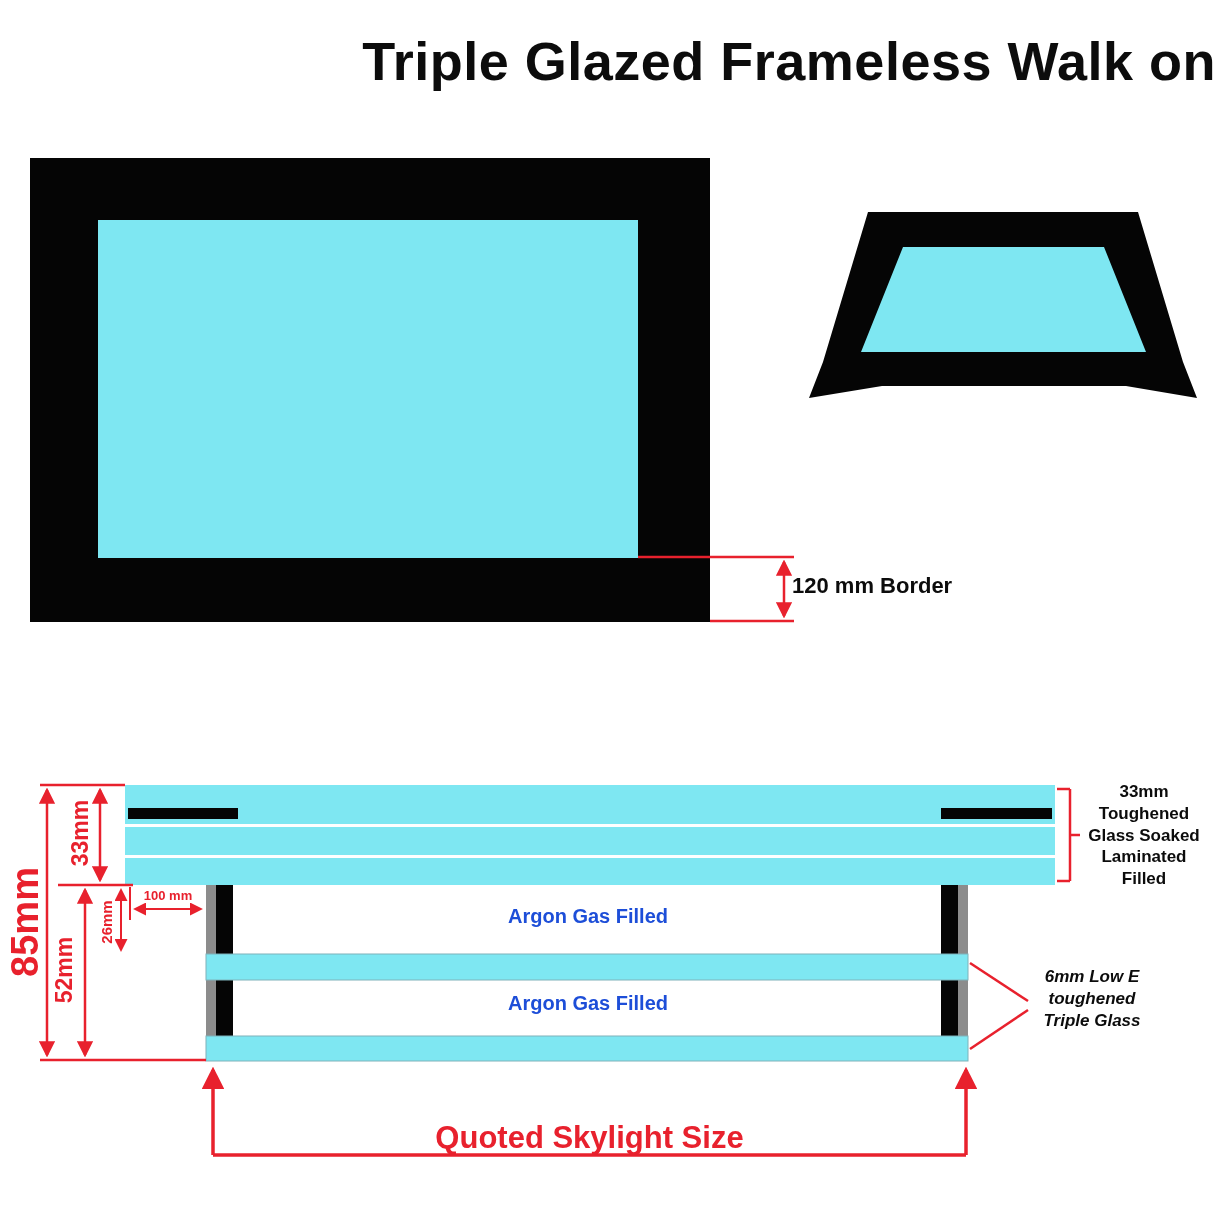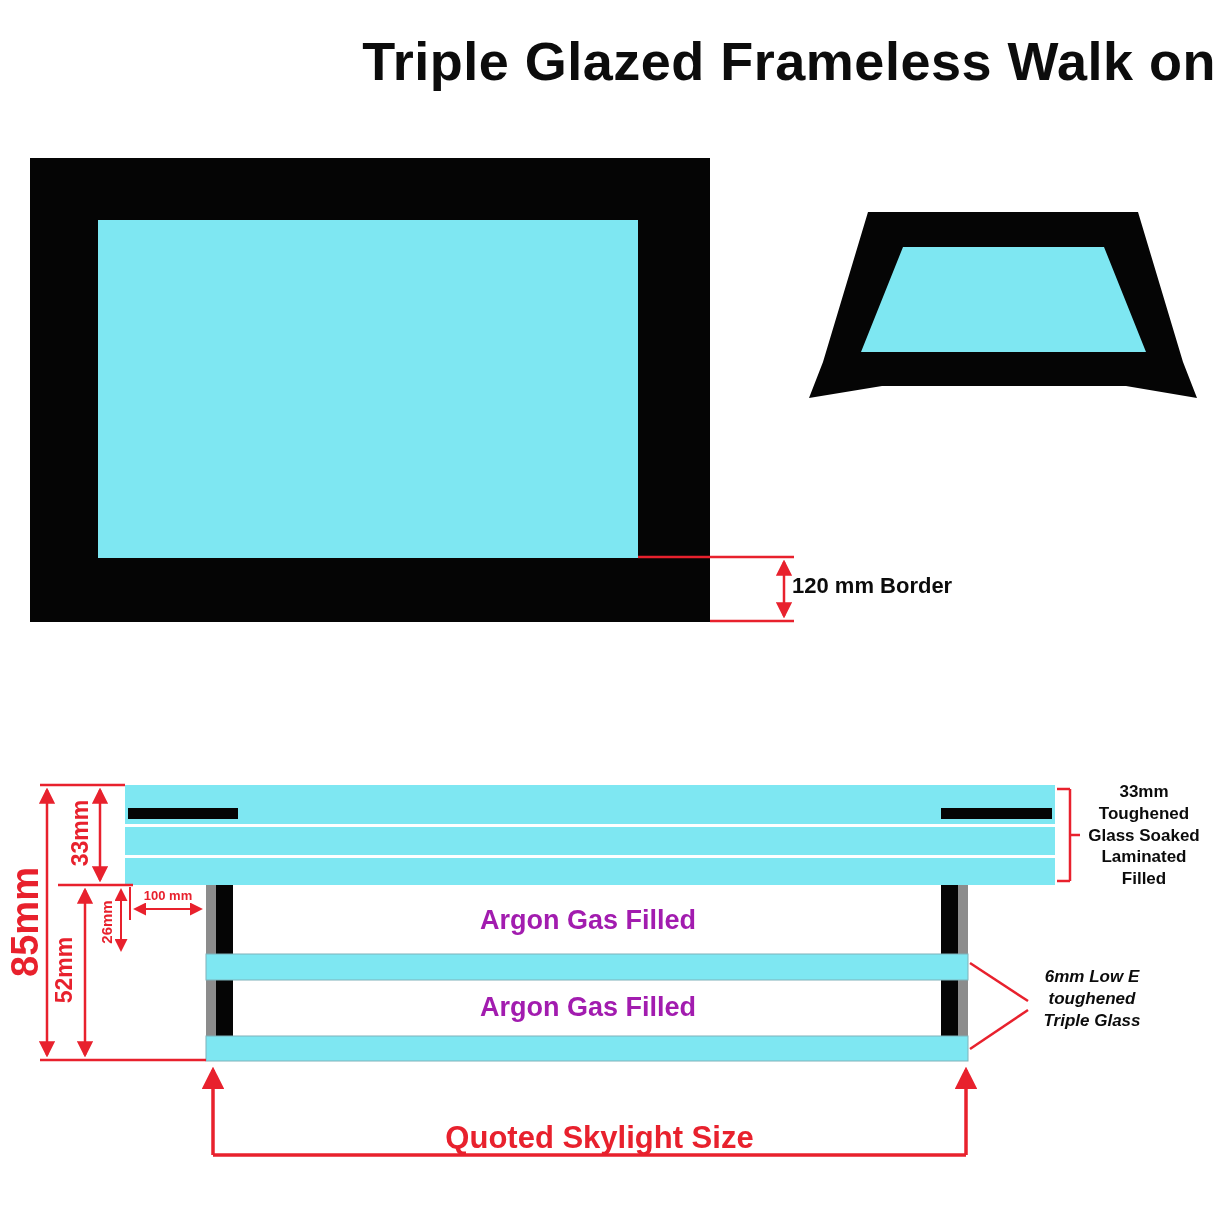--- a/index.html
+++ b/index.html
@@ -20,22 +20,22 @@
   .spacer{fill:var(--spacer,#8c8c8c);}
   .red{stroke:var(--red,#e8212d);stroke-width:2.5;fill:none;}
   .red.thin{stroke-width:2;}
   .red.thick{stroke-width:3.5;}
   .ah{fill:var(--red,#e8212d);}
   .dim{color:var(--red,#e8212d);font-weight:bold;text-align:center;}
   .rot{transform:rotate(-90deg);transform-origin:50% 50%;}
   .blk{font-weight:bold;color:#0c0c0c;}
   .lbl{position:absolute;text-align:center;font-weight:bold;font-size:17px;line-height:1.28;color:#0c0c0c;white-space:normal;}
   .lbl span{display:block;}
-  .argon{position:absolute;left:207px;width:762px;text-align:center;font-size:27px;font-weight:bold;color:#a21caf;}
-  .quoted{position:absolute;left:213px;width:753px;text-align:center;font-size:31px;font-weight:bold;color:var(--red,#e8212d);padding-left:10px;}
+  .argon{position:absolute;left:207px;width:762px;text-align:center;font-size:20px;font-weight:bold;color:#1d4ed8;}
+  .quoted{position:absolute;left:213px;width:753px;text-align:center;font-size:31px;font-weight:bold;color:var(--red,#e8212d);}
 </style>
 </head>
 <body>
 
 <div class="canvas">
 
   <h1 class="title">Triple Glazed Frameless Walk on</h1>
 
   <svg class="layer" width="1214" height="1214" viewBox="0 0 1214 1214">
     <defs>

